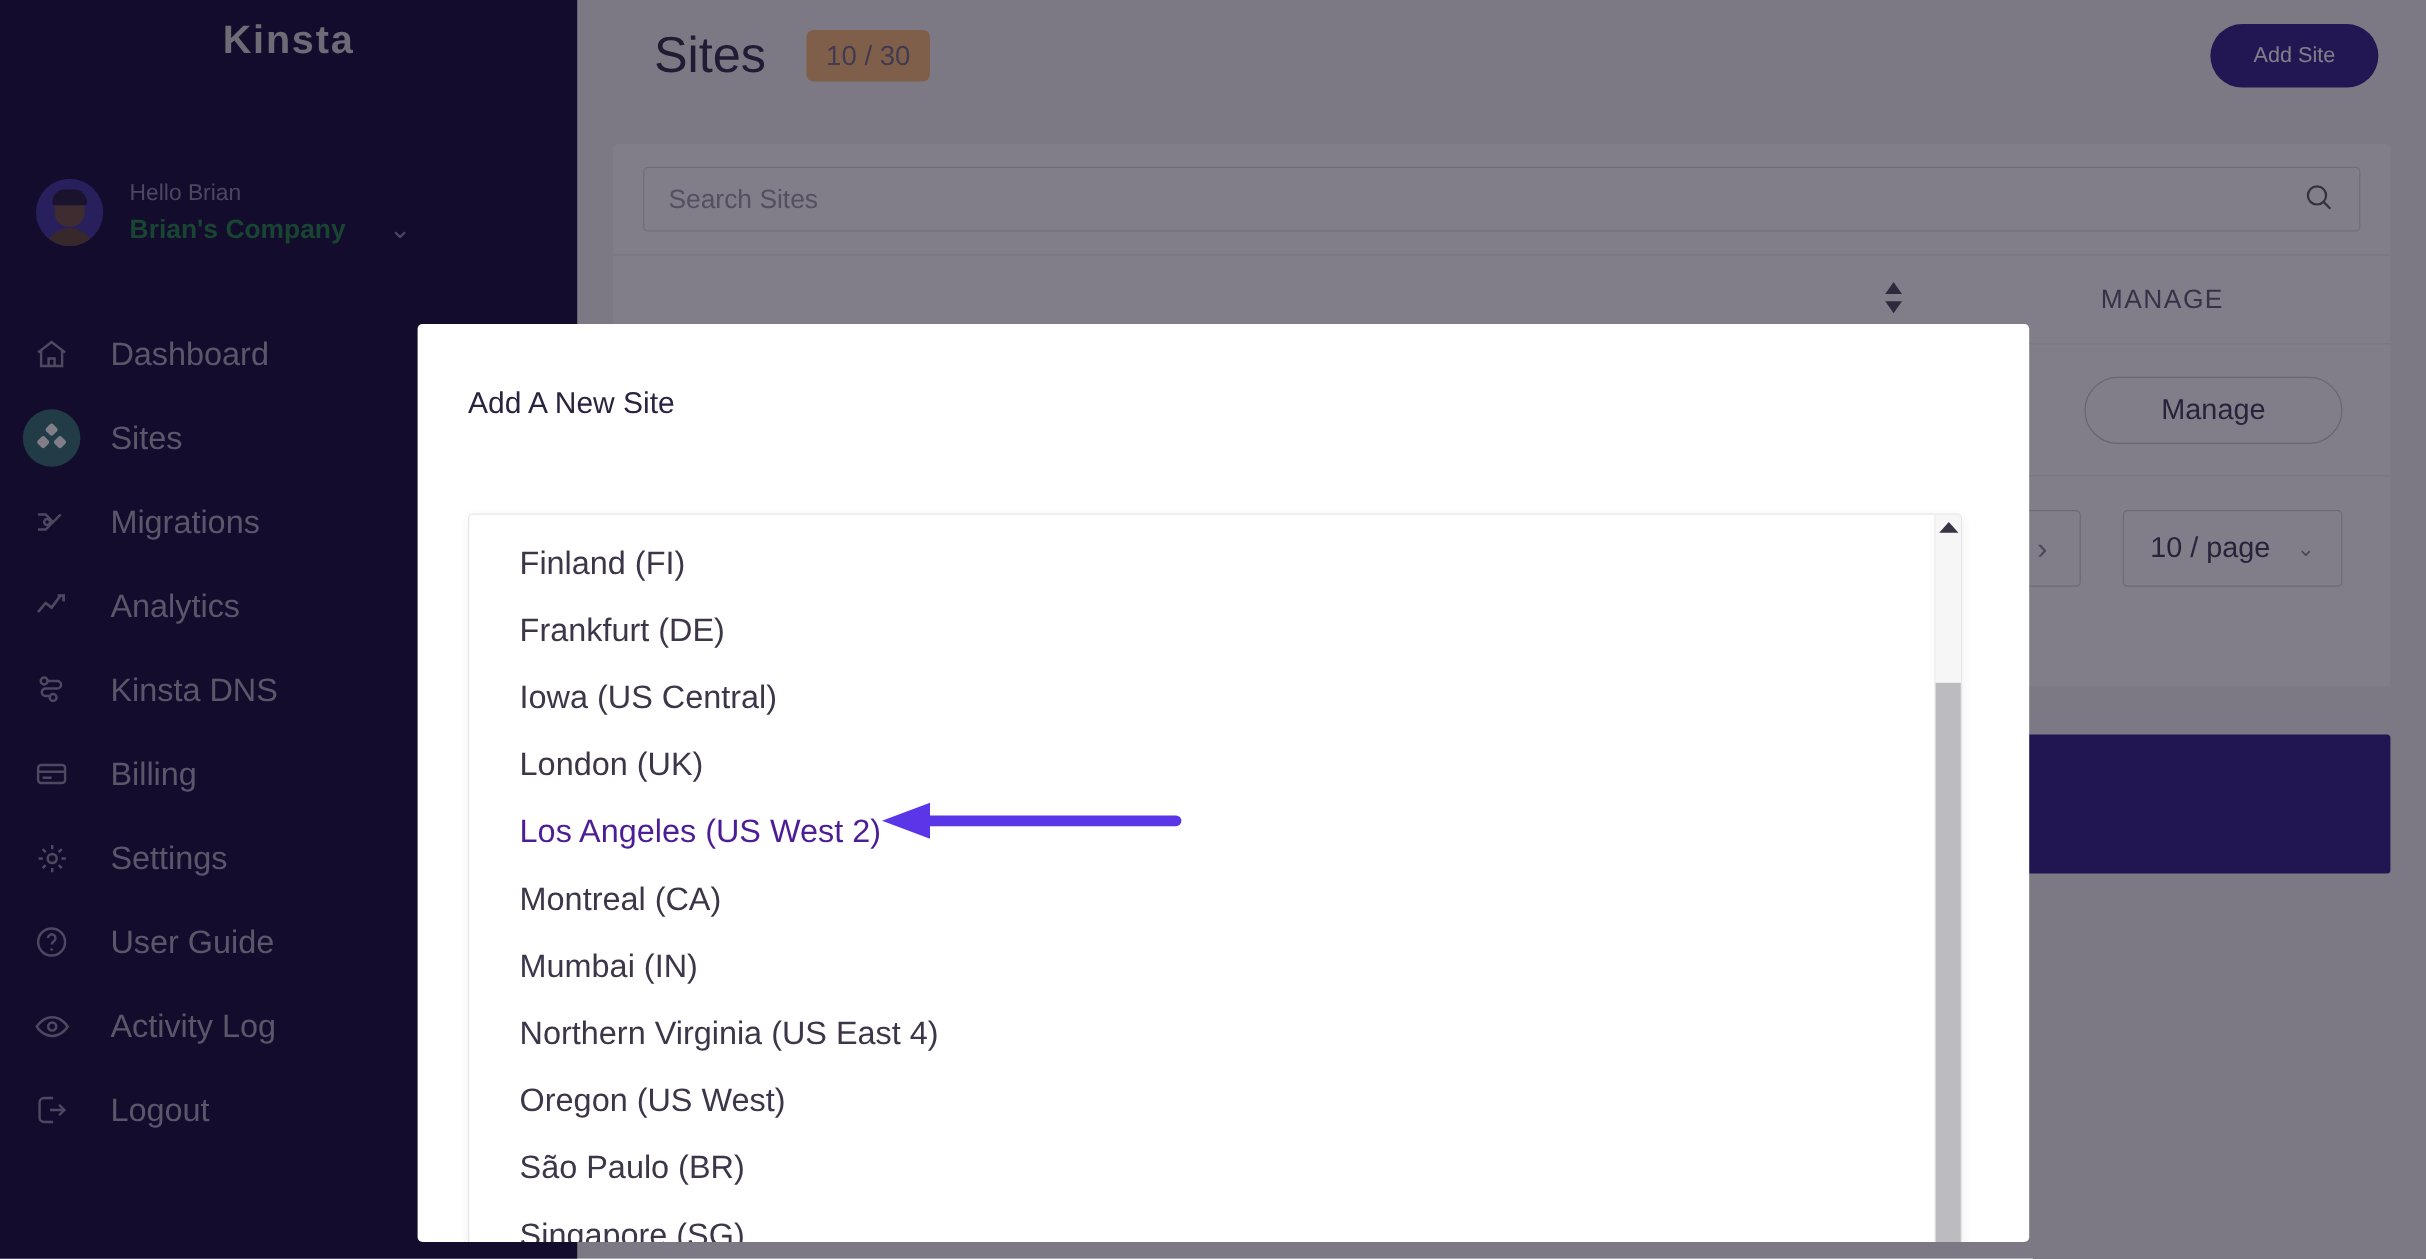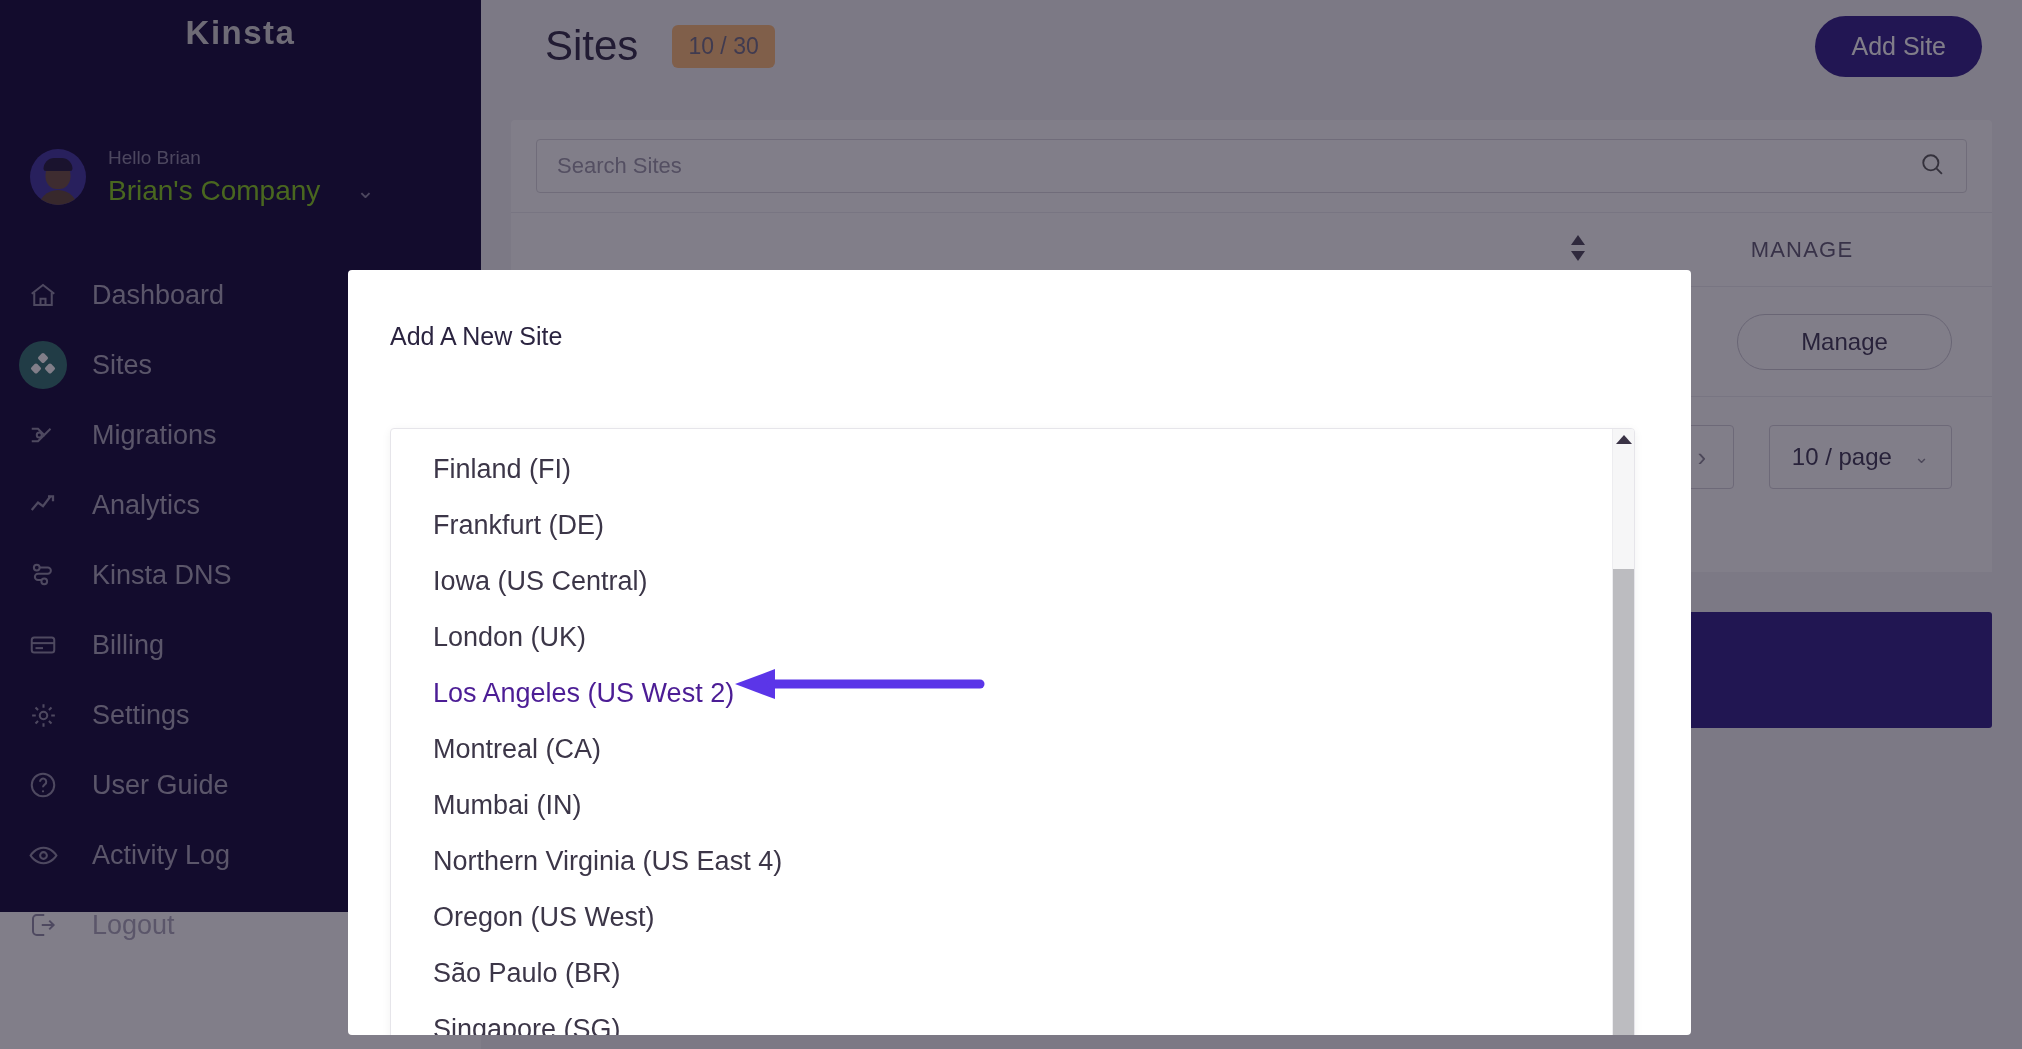--- a/index.html
+++ b/index.html
@@ -17,21 +17,21 @@
     width: 2022px;
     height: 1049px;
     overflow: hidden;
   }
 
   
   .sidebar {
     position: absolute;
     left: 0; top: 0;
     width: 481px;
-    height: 912px;
+    height: 1049px;
     background: #0d0333;
     z-index: 5;
   }
   .brand {
     position: absolute;
     left: 0; top: 14px;
     width: 481px;
     text-align: center;
     font-size: 33px;
     font-weight: 700;
@@ -78,23 +78,23 @@
     border-radius: 20px 20px 0 0;
     background: #5b4132;
   }
   .acct-text { margin-left: 22px; line-height: 1.25; }
   .acct-hello {
     font-size: 19px;
     color: #8b86a3;
     font-weight: 400;
   }
   .acct-company {
-    font-size: 28px;
-    color: #84cc16;
-    font-weight: 400;
+    font-size: 22px;
+    color: #15803d;
+    font-weight: 700;
     margin-top: 3px;
   }
   .acct-chev {
     margin-left: 36px;
     color: #8b86a3;
     font-size: 22px;
     line-height: 1;
     align-self: flex-end;
     padding-bottom: 6px;
   }
@@ -156,21 +156,21 @@
     font-size: 23px;
     color: #6f6a80;
   }
   .add-site-btn {
     margin-left: auto;
     background: #2e1a87;
     color: #ffffff;
     border: none;
     border-radius: 34px;
     padding: 16px 36px;
-    font-size: 25px;
+    font-size: 18px;
     font-family: inherit;
     cursor: pointer;
   }
 
   .search-wrap {
     position: absolute;
     left: 30px; top: 120px;
     width: 1481px; height: 92px;
     background: #ffffff;
     border-radius: 4px 4px 0 0;

